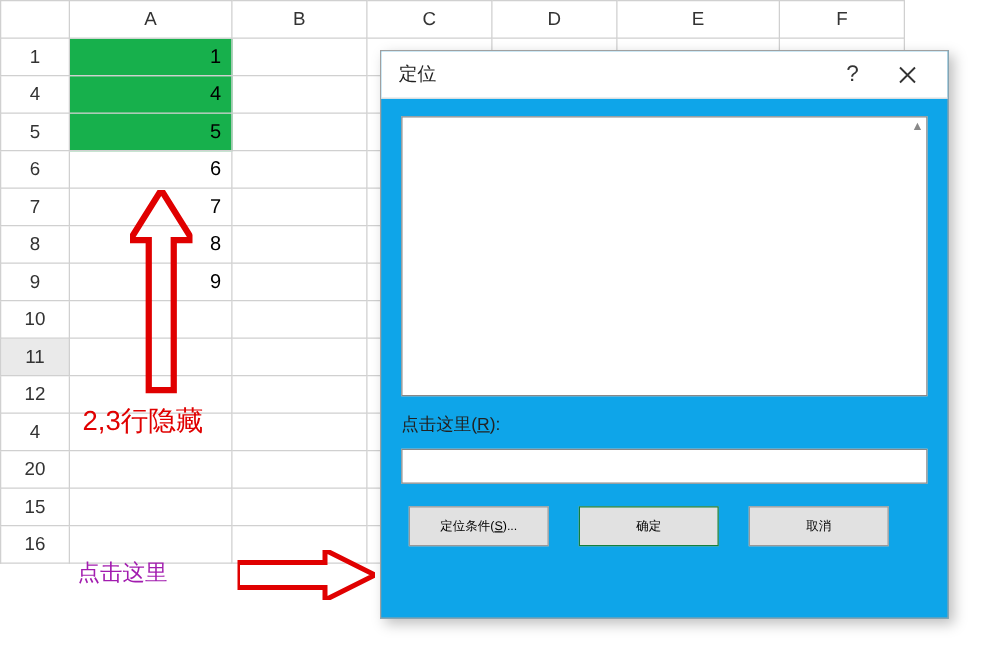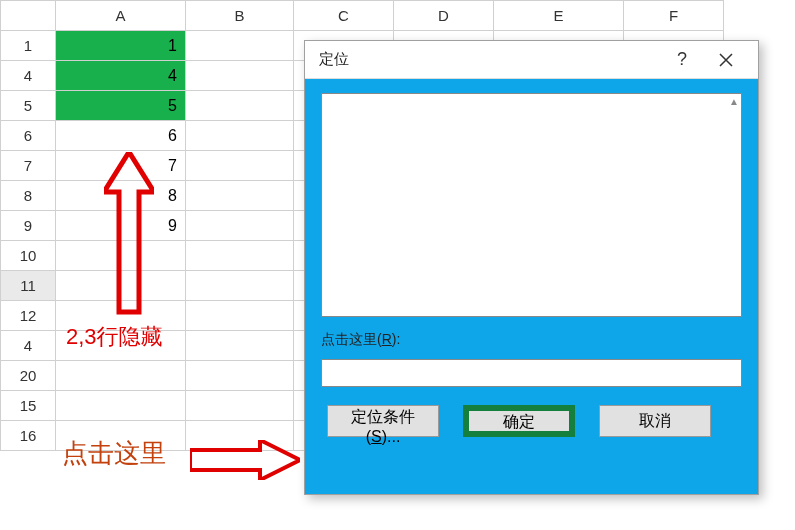--- a/index.html
+++ b/index.html
@@ -61,23 +61,23 @@
   }
   .annot1 {
     position: absolute;
     left: 66px; top: 322px;
     color: #e00000;
     font-size: 22px;
     pointer-events: none;
   }
   .annot2 {
     position: absolute;
-    left: 62px; top: 436px;
-    color: #c2410c;
-    font-size: 26px;
+    left: 62px; top: 446px;
+    color: #a21caf;
+    font-size: 18px;
     pointer-events: none;
   }
   .arrow2 {
     position: absolute;
     left: 190px; top: 440px;
     pointer-events: none;
   }
   .highlight-box {
     position: absolute;
     left: 316px; top: 435px;
@@ -135,25 +135,25 @@
   .dlg-buttons {
     display: flex;
     gap: 24px;
     justify-content: flex-start;
     padding-left: 6px;
   }
   .dlgbtn {
     width: 112px; height: 32px;
     background: #e1e1e1;
     border: 1px solid #999;
-    font-size: 16px;
+    font-size: 10px;
     color: #000;
     cursor: pointer;
   }
-  .dlgbtn.primary { border: 6px solid #15803d; }
+  .dlgbtn.primary { border: 1px solid #15803d; }
 </style>
 </head>
 <body>
 
 <table class="sheet">
   <thead>
     <tr>
       <th class="rowhdr"></th>
       <th class="colhdr colA">A</th>
       <th class="colhdr colB">B</th>

